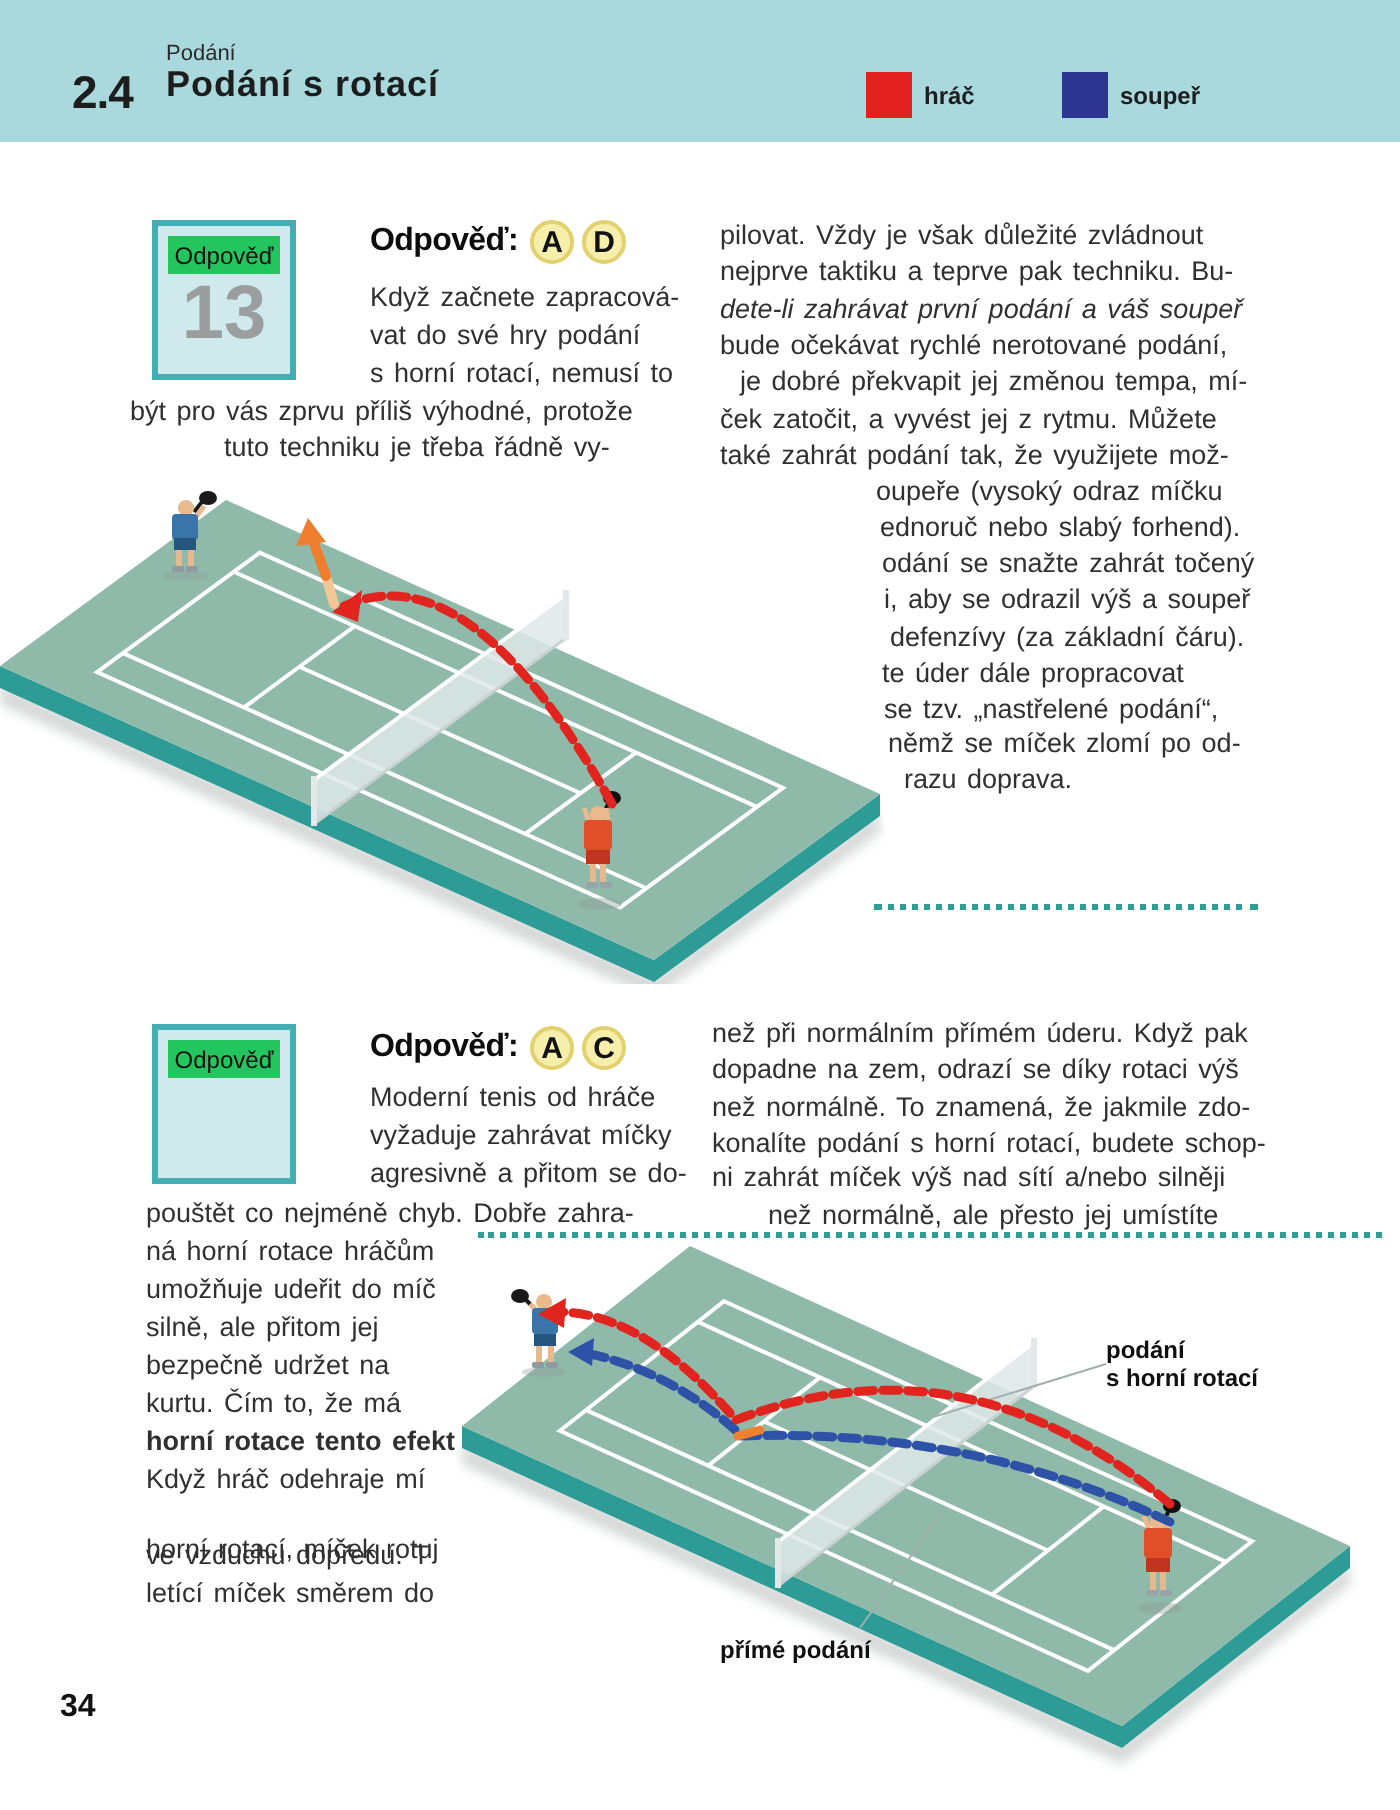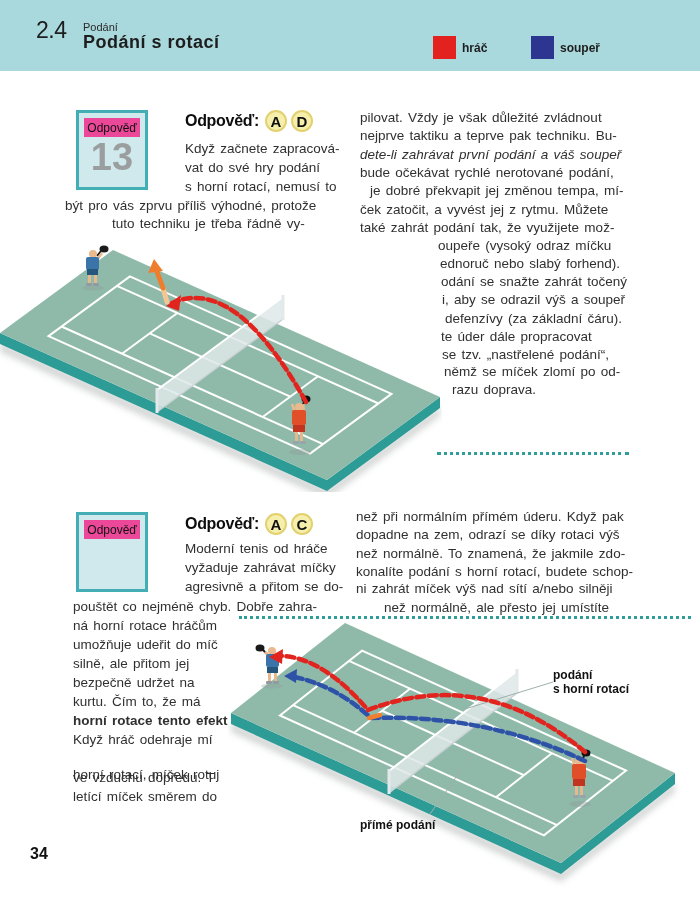--- a/index.html
+++ b/index.html
@@ -2,32 +2,32 @@
 <html><head>
 <meta charset="utf-8">
 <style>
   html,body{margin:0;padding:0;}
   body{
     width:700px;height:905px;position:relative;background:#ffffff;
     font-family:"Liberation Sans", sans-serif;overflow:hidden;
   }
   
   .header-bar{position:absolute;left:0;top:0;width:700px;height:71px;background:#a9d8dd;}
-  .sec-num{position:absolute;left:36px;top:17px;font-size:23px;font-weight:normal;color:#1d1d1d;letter-spacing:-0.5px;}
+  .sec-num{position:absolute;left:36px;top:33px;font-size:23px;font-weight:bold;color:#1d1d1d;letter-spacing:-0.5px;}
   .kicker{position:absolute;left:83px;top:21px;font-size:11px;color:#2a2a2a;}
   .page-title{position:absolute;left:83px;top:32px;font-size:18px;font-weight:bold;color:#1d1d1d;letter-spacing:0.5px;}
   .legend-swatch{position:absolute;width:23px;height:23px;top:36px;}
   .legend-swatch.red{left:433px;background:#e3211f;}
   .legend-swatch.blue{left:531px;background:#2c3590;}
   .legend-label{position:absolute;top:41px;font-size:12px;font-weight:bold;color:#1d1d1d;}
   .legend-label.red{left:462px;}
   .legend-label.blue{left:560px;}
   
   .ans-box{position:absolute;width:66px;height:74px;border:3px solid #43aeb4;background:#cfe9ec;}
-  .ans-box .lbl{margin:5px 5px 0 5px;background:#ec4899;text-align:center;font-size:12px;color:#111;padding:3px 0 2px 0;}
+  .ans-box .lbl{margin:5px 5px 0 5px;background:#22c55e;text-align:center;font-size:12px;color:#111;padding:3px 0 2px 0;}
   .ans-box .num{text-align:center;font-size:38px;font-weight:bold;color:#9b9e9f;line-height:40px;}
   .box13{left:76px;top:110px;}
   .box14{left:76px;top:512px;}
   
   .ans-heading{position:absolute;display:flex;align-items:center;gap:4px;}
   .h13{left:185px;top:110px;}
   .h14{left:185px;top:513px;}
   .ans-heading .word{font-size:16px;font-weight:bold;color:#0d0d0d;letter-spacing:-0.3px;margin-right:2px;}
   .coin{width:22px;height:22px;border-radius:50%;background:#f6efac;border:2px solid #e3d170;
         display:flex;align-items:center;justify-content:center;

